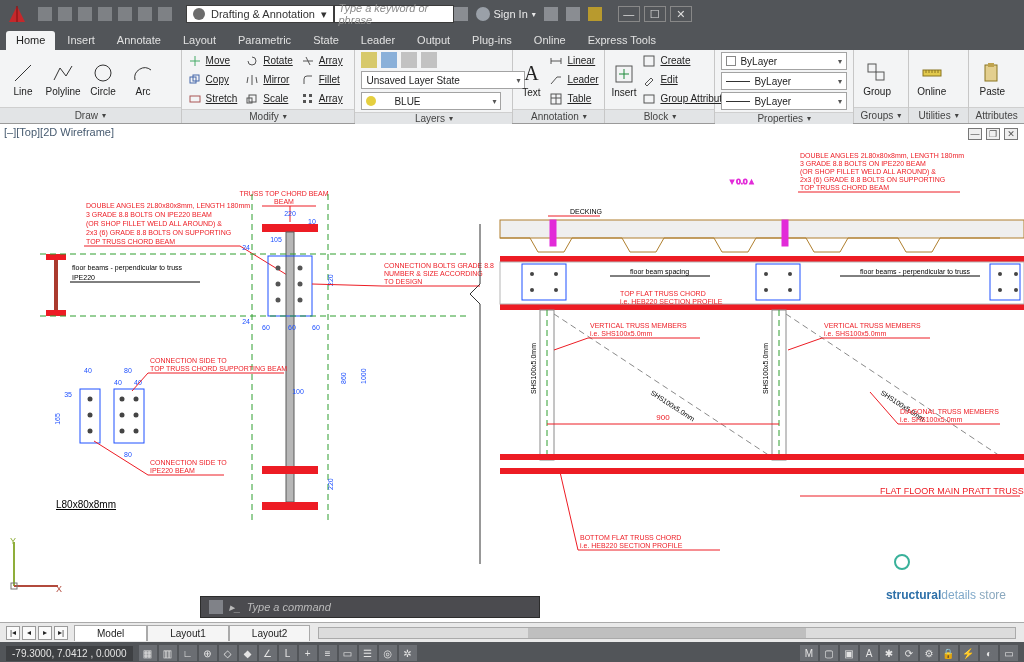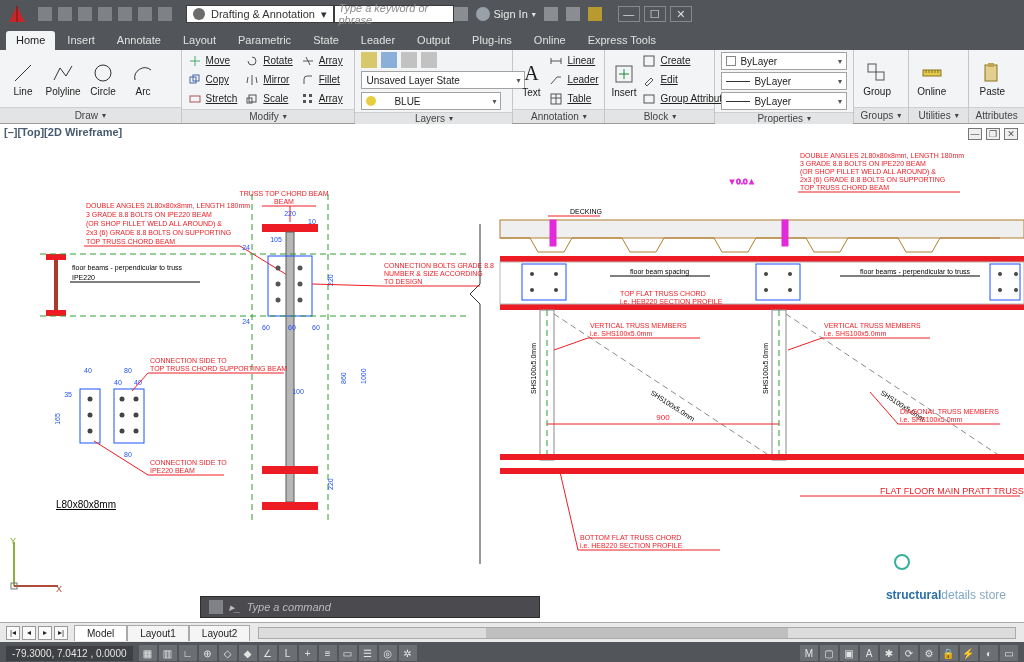--- a/index.html
+++ b/index.html
@@ -39,38 +39,38 @@
 .minirow { display:flex; flex-direction:column; gap:2px;text-decoration:underline; }
 .minirow .it { display:flex; align-items:center; gap:4px; height:17px; cursor:pointer; }
 .minirow .it .ic { width:14px;height:14px; display:flex;align-items:center;justify-content:center;}
 .minirow .it .lbl { font-size:10px; white-space:nowrap; }
 .combo { height:18px; background:#fff; border:1px solid #a3a3a3; display:flex; align-items:center; padding:0 4px; font-size:10px; gap:4px; cursor:pointer; }
 .combo .drop { margin-left:auto; font-size:8px; color:#555; }
 .sw { width:10px;height:10px; }
 
 
 .docwrap { position:relative; height:518px; background:#333; }
-.viewctrl { position:absolute; left:4px; top:2px; color:#475b70; font-size:11px; z-index:2; background:transparent;font-weight:bold;}
+.viewctrl { position:absolute; left:4px; top:2px; color:#475b70; font-size:11px; z-index:2; background:transparent;}
 .canvas { position:absolute; left:0; top:0; right:0; bottom:0; background:#fff; }
 .canvas svg { width:100%; height:100%; }
 .wm { position:absolute; right:18px; bottom:40px; font-size:12px; color:#7fa8c9; }
 .wm b { color:#2c6fa8; font-weight:600; }
 .wm .sk { width:16px;height:16px;border:2px solid #39b19a;border-radius:50%;display:inline-block;vertical-align:middle;margin-left:6px;position:relative;top:-18px;left:2px;}
 .axis { position:absolute; left:6px; bottom:46px; }
 .axis svg { width:60px; height:60px; }
 
 
 .docwin { position:absolute; right:6px; top:4px; display:flex; gap:4px; z-index:3;}
 .docwin span{ width:14px;height:12px;border:1px solid #777;background:#efefef;display:flex;align-items:center;justify-content:center;font-size:9px;color:#555;}
 
 
 .bottomtabs { height:20px; background:#e9e9e9; border-top:1px solid #aaa; display:flex; align-items:center; padding-left:6px; gap:0;}
 .bottomtabs .nav { display:flex; gap:2px; margin-right:6px; }
 .bottomtabs .nav span{ width:14px;height:14px;border:1px solid #9a9a9a;background:#fafafa;display:flex;align-items:center;justify-content:center;font-size:8px;cursor:pointer;}
-.bottomtabs .bt { padding:2px 12px; border:1px solid #aaa; background:#f5f5f5; font-size:10px; cursor:pointer; border-bottom:none; }
+.bottomtabs .bt { padding:2px 22px; border:1px solid #aaa; background:#f5f5f5; font-size:10px; cursor:pointer; border-bottom:none; }
 .bottomtabs .bt.active { background:#fff; }
 .hscroll { flex:1; margin:0 8px; height:12px; background:#dcdcdc; border:1px solid #aaa; position:relative;}
 .hscroll .thumb{ position:absolute; left:30%; width:40%; top:0;bottom:0;background:#bfbfbf;}
 
 
 .statusbar { height:22px; background:#525559; color:#e4e4e4; display:flex; align-items:center; padding:0 6px; font-size:10px; gap:6px; }
 .statusbar .coords { background:#3e4043; padding:2px 6px; }
 .statusbar .sbtn { width:18px;height:16px; background:#6b6e73; display:flex;align-items:center;justify-content:center; cursor:pointer;}
 .statusbar .flex { flex:1; }
 .statusbar .grp { display:flex; gap:2px; }

